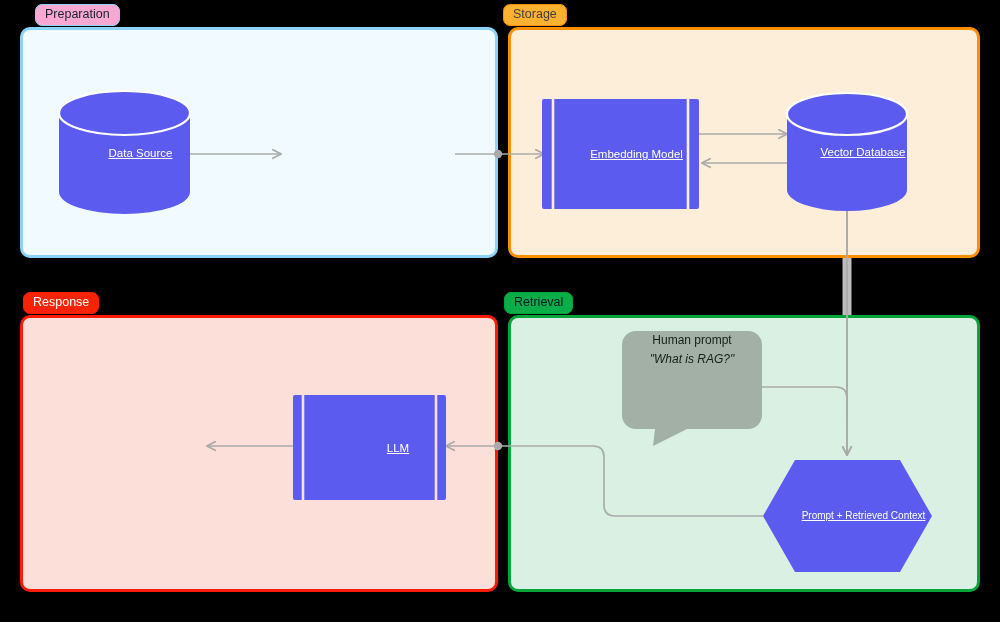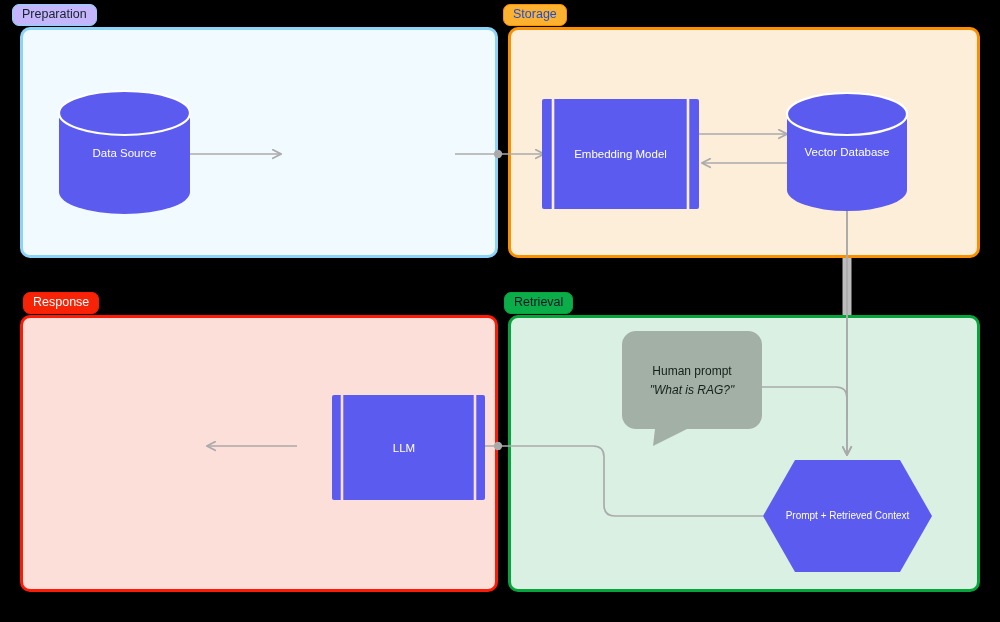--- a/index.html
+++ b/index.html
@@ -12,46 +12,47 @@
   #stage{position:relative;width:1000px;height:622px;background:#000;}
 
   
   .panel{position:absolute;border-radius:10px;border-width:3px;border-style:solid;box-sizing:border-box;}
   .panel-label{
     position:absolute;padding:2px 9px 3px 9px;border-radius:7px;
     font-size:12.5px;line-height:15px;white-space:nowrap;font-weight:400;
   }
 
   #panel-prep   {left:20px; top:27px;  width:478px; height:231px; background:#f1fbff; border-color:#8bd3f7;}
-  #label-prep   {left:12px; top:4px;  background:#c4b5fd; color:#16222c; border:1.5px solid #8bd3f7;}
+  #label-prep   {left:35px; top:4px;  background:#f9a8d4; color:#16222c; border:1.5px solid #8bd3f7;}
 
   #panel-storage{left:508px;top:27px;  width:472px; height:231px; background:#fdeed9; border-color:#fa9000;}
-  #label-storage{left:503px;top:4px;  background:#fcb131; color:#1d4ed8; border:1.5px solid #fa9000;}
+  #label-storage{left:503px;top:4px;  background:#fcb131; color:#404040; border:1.5px solid #fa9000;}
 
   #panel-response{left:20px; top:315px;width:478px; height:277px; background:#fcdfd8; border-color:#fc1b07;}
   #label-response{left:23px; top:292px;background:#f72306; color:#ffffff; border:1.5px solid #fc1b07;}
 
   #panel-retrieval{left:508px;top:315px;width:472px;height:277px; background:#d9f0e3; border-color:#06a53b;}
   #label-retrieval{left:504px;top:292px;background:#0aad47; color:#0f172a; border:1.5px solid #06a53b;}
 
   
   .node{position:absolute;}
   .node-label{
-    position:absolute;left:0;top:0;width:100%;height:100%;
+    position:absolute;left:16px;top:0;width:100%;height:100%;
     display:flex;align-items:center;justify-content:center;
     color:#ffffff;font-size:11.5px;line-height:14px;text-align:center;
     pointer-events:none;
+    text-decoration:underline;
   }
 
   .svgfill{position:absolute;left:0;top:0;overflow:visible;}
 
   
   .bubble-text{
     position:absolute;left:0;top:0;width:100%;height:100%;
-    display:flex;flex-direction:column;align-items:center;justify-content:center;
+    display:flex;flex-direction:column;align-items:center;
     color:#14201a;font-size:12px;line-height:19px;text-align:center;
     padding-bottom:16px;box-sizing:border-box;pointer-events:none;
   }
   .bubble-text .q{font-style:italic;}
 
   
   #wires{position:absolute;left:0;top:0;width:1000px;height:622px;overflow:visible;}
 </style>
 </head>
 <body>
@@ -130,21 +131,21 @@
     </div>
   </div>
 
   <div class="node" id="node-prompt-context" style="left:763px;top:460px;width:169px;height:112px;">
     <svg class="svgfill" width="169" height="112" viewBox="0 0 169 112">
       <path d="M32,0 H137 L169,56 L137,112 H32 L0,56 Z" fill="#5b5bf0"></path>
     </svg>
     <div class="node-label" style="font-size:10px;">Prompt + Retrieved Context</div>
   </div>
 
-  <div class="node" id="node-llm" style="left:293px;top:395px;width:144px;height:105px;margin-left:39px;">
+  <div class="node" id="node-llm" style="left:293px;top:395px;width:178px;height:105px;">
     <svg class="svgfill" width="153" height="105" viewBox="0 0 153 105">
       <rect x="0" y="0" width="153" height="105" rx="2" fill="#5b5bf0"></rect>
       <line x1="10" y1="0" x2="10" y2="105" stroke="#fcdfd8" stroke-width="2.6"></line>
       <line x1="143" y1="0" x2="143" y2="105" stroke="#fcdfd8" stroke-width="2.6"></line>
     </svg>
     <div class="node-label">LLM</div>
   </div>
 
 
   <div class="panel-label" id="label-prep">Preparation</div>

